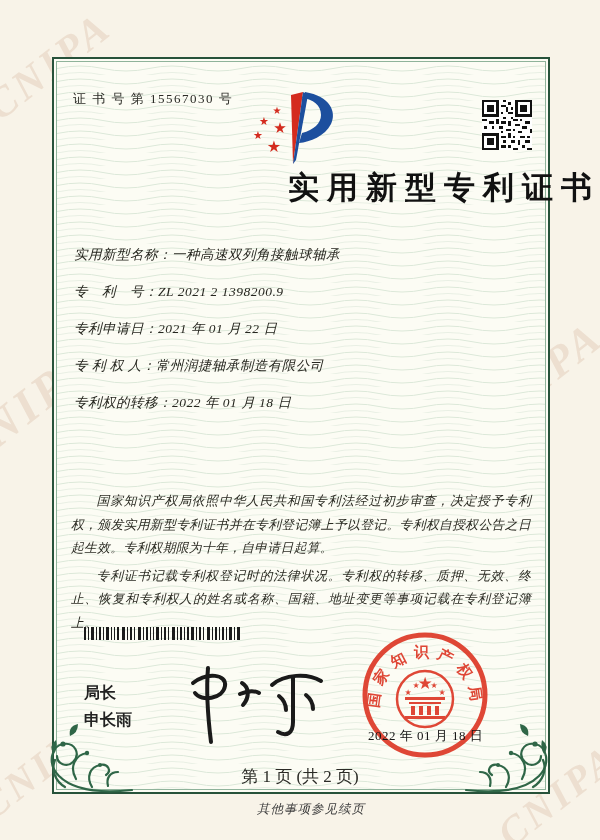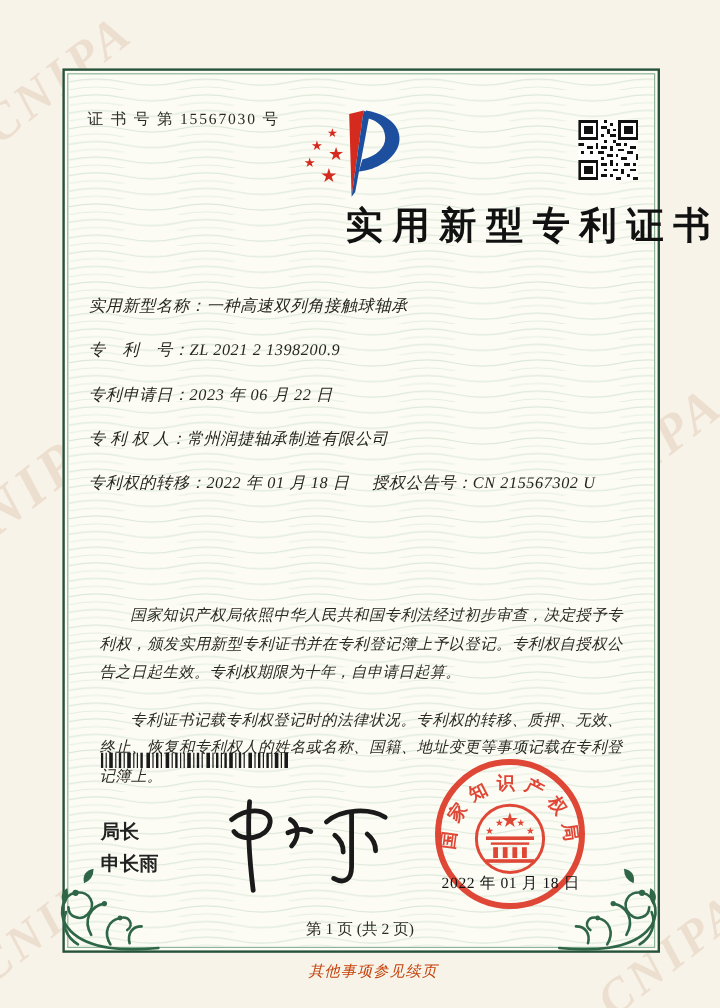--- a/index.html
+++ b/index.html
@@ -28,33 +28,33 @@
   .title{position:absolute;left:0;right:0;top:167px;text-align:right;font-size:31px;font-weight:bold;
          letter-spacing:8px;color:#111;}
   
   .fields{position:absolute;left:74px;top:240px;width:462px;font-size:13.5px;color:#26261f;font-style:italic;}
   .frow{position:relative;height:37px;line-height:30px;letter-spacing:0.5px;}
   .frow .pair2{position:absolute;left:236px;top:0;}
   .flabel{white-space:pre;}
   
   .paras{position:absolute;left:67px;top:486px;width:468px;font-size:12.8px;line-height:1.84;
          text-align:justify;font-style:italic;letter-spacing:0.3px;color:#2a2a22;}
-  .paras p{margin:16px;text-indent:2em;}
+  .paras p{margin:4px;text-indent:2em;}
   
   .barcode{position:absolute;left:84px;top:627px;width:156px;height:13px;}
   
   .director{position:absolute;left:84px;top:681px;font-size:16px;font-weight:bold;
             font-family:Liberation Mono, monospace;line-height:27px;color:#222;}
   .signature{position:absolute;left:180px;top:656px;width:150px;height:92px;}
   .seal{position:absolute;left:355px;top:627px;width:140px;height:140px;opacity:0.93;}
   .seal-date{position:absolute;left:368px;top:727px;font-size:13px;letter-spacing:0.5px;color:#141414;z-index:5;}
   
-  .page-no{position:absolute;left:0;right:0;top:765px;text-align:center;font-size:13px;color:#2b2b26;}
+  .page-no{position:absolute;left:0;right:0;top:765px;text-align:center;font-size:17px;color:#2b2b26;}
   .cont-note{position:absolute;left:0;right:0;top:801px;text-align:center;font-size:12.5px;
-             font-style:italic;color:#c2410c;letter-spacing:1px;margin-left:22px;}
+             font-style:italic;color:#404040;letter-spacing:1px;margin-left:22px;}
 </style>
 </head>
 <body>
 
 <div class="page">
 
   <span class="wm wm1">CNIPA</span>
   <span class="wm wm2">CNIPA</span>
   <span class="wm wm3">CNIPA</span>
   <span class="wm wm4">CNIPA</span>
@@ -179,30 +179,27 @@
   <div class="title">实用新型专利证书</div>
 
   <div class="fields">
     <div class="frow">
       <span class="flabel">实用新型名称：</span><span>一种高速双列角接触球轴承</span>
     </div>
     <div class="frow">
       <span class="flabel">专　利　号：</span><span>ZL 2021 2 1398200.9</span>
     </div>
     <div class="frow">
-      <span class="flabel">专利申请日：</span><span>2023 年 06 月 22 日</span>
+      <span class="flabel">专利申请日：</span><span>2021 年 01 月 22 日</span>
     </div>
     <div class="frow">
       <span class="flabel">专 利 权 人：</span><span>常州润捷轴承制造有限公司</span>
     </div>
     <div class="frow">
       <span class="flabel">专利权的转移：</span><span>2022 年 01 月 18 日</span>
-      <span class="pair2">
-        <span class="flabel">授权公告号：</span><span>CN 215567302 U</span>
-      </span>
     </div>
   </div>
 
   <div class="paras">
     <p>国家知识产权局依照中华人民共和国专利法经过初步审查，决定授予专利权，颁发实用新型专利证书并在专利登记簿上予以登记。专利权自授权公告之日起生效。专利权期限为十年，自申请日起算。</p>
     <p>专利证书记载专利权登记时的法律状况。专利权的转移、质押、无效、终止、恢复和专利权人的姓名或名称、国籍、地址变更等事项记载在专利登记簿上。</p>
   </div>
 
   <svg class="barcode" viewBox="0 0 156 13" preserveAspectRatio="none" xmlns="http://www.w3.org/2000/svg">
     <g fill="#1b1b1b">

